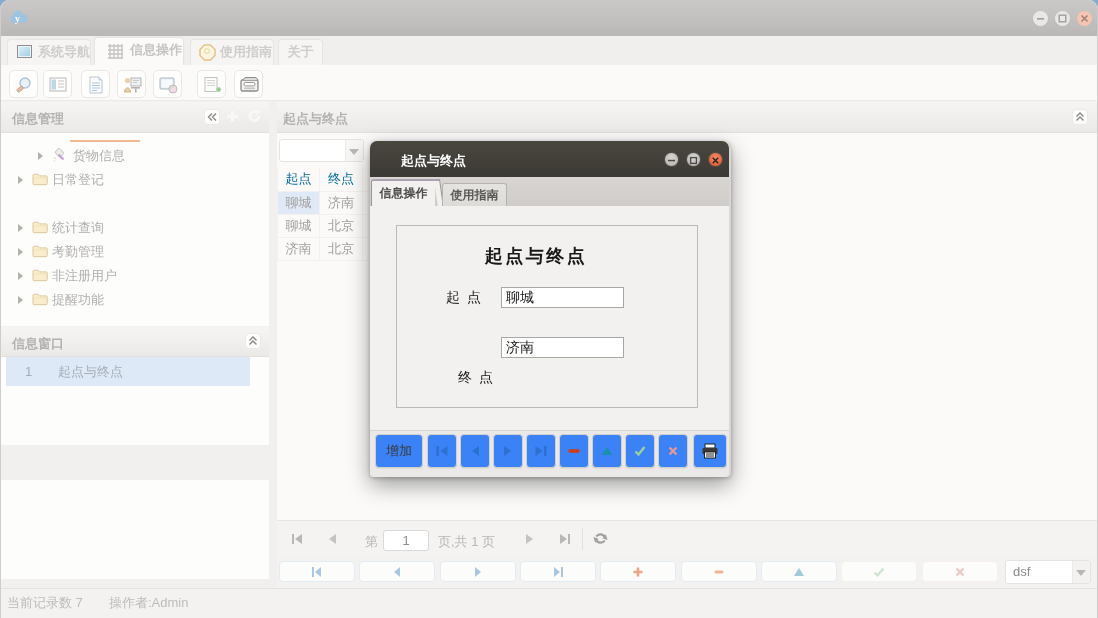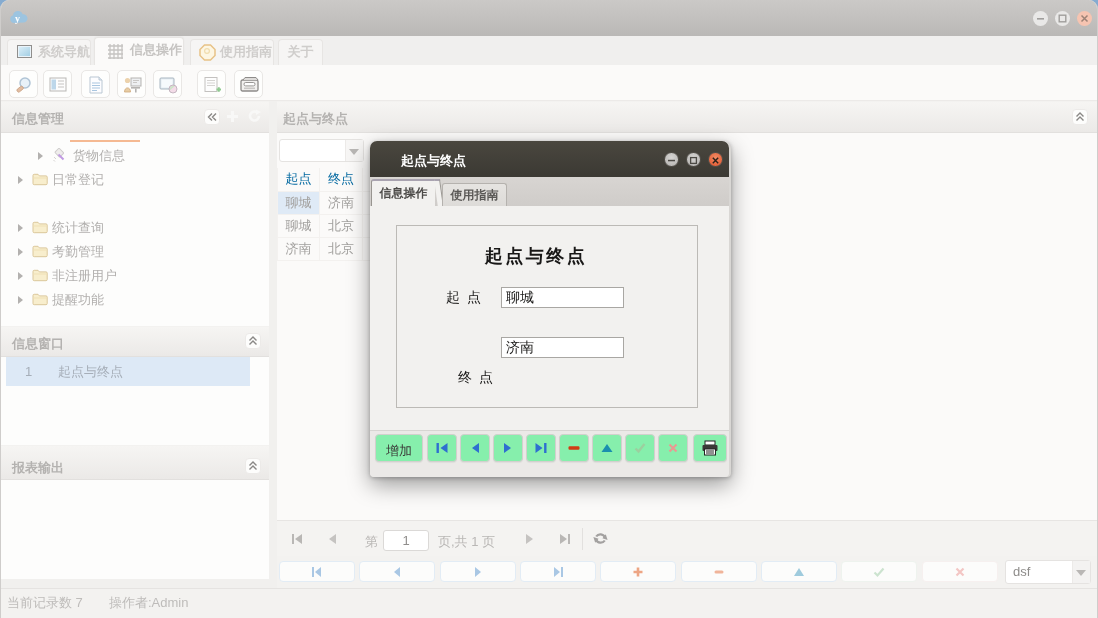--- a/index.html
+++ b/index.html
@@ -62,21 +62,21 @@
 .dtabs{position:absolute;left:0;top:36px;width:100%;height:29px;background:linear-gradient(#d8d5d2,#cfccc9);}
 .dtab-act{position:absolute;left:1px;top:2px;width:64px;height:27px;background:#f2f1ef;border-top:2px solid #a9a3b0;border-left:1px solid #989590;border-radius:3px 0 0 0;font-size:12px;font-weight:bold;color:#4c4a48;text-align:center;line-height:24px;}
 .dtab-slant{position:absolute;left:64px;top:2px;width:6px;height:27px;background:#f2f1ef;border-top:2px solid #a9a3b0;border-right:1px solid #989590;transform:skewX(8deg);transform-origin:0 0;}
 .dtab-in{position:absolute;left:72px;top:6px;width:65px;height:23px;background:linear-gradient(#e6e4e1,#dddbd8);border:1px solid #b5b2ae;border-bottom:none;border-radius:3px 3px 0 0;font-size:12px;font-weight:bold;color:#5a5856;text-align:center;line-height:22px;}
 .dbody{position:absolute;left:0;top:65px;width:100%;height:224px;background:#f2f1ef;}
 .groupbox{position:absolute;left:26px;top:19px;width:302px;height:183px;border:1px solid #bcbab6;}
 .dheading{position:absolute;left:0;top:38px;width:332px;text-align:center;font-size:18px;font-weight:bold;color:#191817;letter-spacing:2.5px;}
 .dlabel{position:absolute;font-size:14px;color:#191817;word-spacing:3px;}
 .dinput{position:absolute;width:123px;height:21px;background:#fff;border:1px solid #a9a7a3;font-size:14px;color:#191817;line-height:19px;padding-left:4px;}
 .dtools{position:absolute;left:0;top:289px;width:100%;height:47px;background:#ebe9e7;border-top:1px solid #d7d5d2;border-radius:0 0 4px 4px;}
-.dbtn{position:absolute;top:3px;height:28px;background:#86efac;border:1px solid #d2d0cd;border-radius:4px;box-shadow:0 1px 1px rgba(0,0,0,0.05);}
+.dbtn{position:absolute;top:3px;height:34px;background:#3b82f6;border:1px solid #d2d0cd;border-radius:4px;box-shadow:0 1px 1px rgba(0,0,0,0.05);}
 .dbtn svg{position:absolute;left:50%;top:50%;transform:translate(-50%,-50%);}
 </style>
 </head>
 <body>
 <div class="win">
 
   <div class="titlebar">
     <svg class="abs" style="left:9px;top:9px" width="18" height="18" viewBox="0 0 18 18">
       <path d="M4 14 a4 4 0 0 1 -1-7.8 a5 5 0 0 1 9.6-1 a4.2 4.2 0 0 1 1.4 8.3 z" fill="#9cc4e0"></path>
       <text x="5" y="13" font-size="10" font-weight="bold" fill="#fff" font-family="Liberation Serif,serif">y</text>
@@ -260,26 +260,20 @@
     <div class="pt">信息窗口</div>
     <div class="sqbtn" style="left:244px;top:6px;"><svg width="14" height="14" viewBox="0 0 14 14">
           <path d="M3.5 6.5 L7 3 L10.5 6.5 M3.5 10.5 L7 7 L10.5 10.5" fill="none" stroke="#8a8886" stroke-width="1.4"></path>
         </svg></div>
   </div>
   <div class="white" style="left:0;top:357px;width:268px;height:88px;">
     <div class="selrow" style="top:0;">
         <span style="position:absolute;left:19px;">1</span>
         <span style="position:absolute;left:52px;">起点与终点</span>
       </div>
-  </div>
-  <div class="phead" style="left:0;top:445px;width:268px;height:35px;">
-    <div class="pt" style="top:13px">报表输出</div>
-    <div class="sqbtn" style="left:244px;top:12px;"><svg width="14" height="14" viewBox="0 0 14 14">
-          <path d="M3.5 6.5 L7 3 L10.5 6.5 M3.5 10.5 L7 7 L10.5 10.5" fill="none" stroke="#8a8886" stroke-width="1.4"></path>
-        </svg></div>
   </div>
   <div class="white" style="left:0;top:480px;width:268px;height:99px;"></div>
 
   <div class="phead" style="left:276px;top:101px;width:822px;height:32px;">
     <div class="pt" style="left:6px">起点与终点</div>
     <div class="sqbtn" style="left:795px;top:7px;"><svg width="14" height="14" viewBox="0 0 14 14">
           <path d="M3.5 6.5 L7 3 L10.5 6.5 M3.5 10.5 L7 7 L10.5 10.5" fill="none" stroke="#8a8886" stroke-width="1.4"></path>
         </svg></div>
   </div>
   <div class="rcontent">

